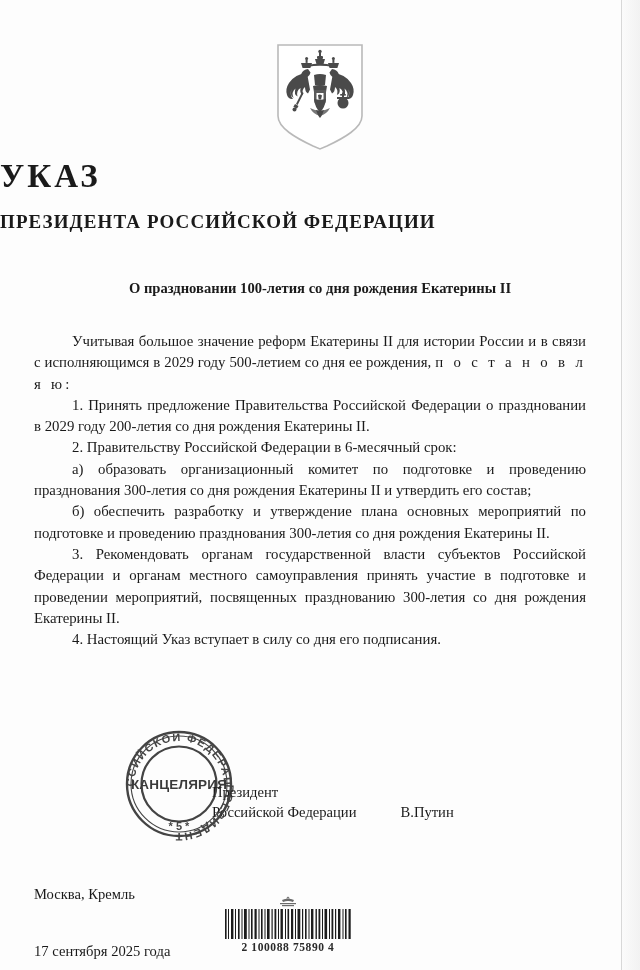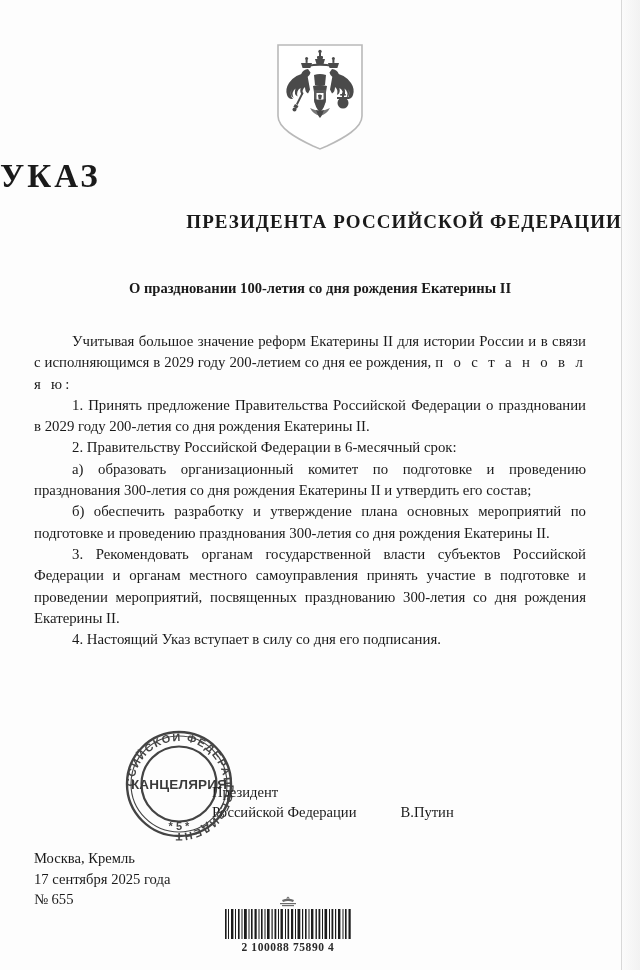--- a/index.html
+++ b/index.html
@@ -66,21 +66,21 @@
     font-size: 33px;
     font-weight: 700;
     letter-spacing: 3px;
     line-height: 1;
   }
   .title-sub {
     position: absolute;
     top: 212px;
     left: 0;
     right: 18px;
-    text-align: right;
+    text-align: left;
     font-size: 19px;
     font-weight: 700;
     letter-spacing: 1.1px;
     line-height: 1;
   }
   .subject {
     position: absolute;
     top: 280px;
     left: 40px;
     right: 40px;
@@ -135,21 +135,21 @@
   }
 
   
   .footer {
     position: absolute;
     left: 34px;
     top: 848px;
     font-size: 14.6px;
     line-height: 20.5px;
   }
-  .footer div { white-space: nowrap; }
+  .footer div { white-space: nowrap; margin-top: 36px; }
 
   
   .barcode-block {
     position: absolute;
     left: 218px;
     top: 896px;
     width: 140px;
     text-align: center;
     font-weight: bold;
   }
@@ -232,21 +232,21 @@
         <path d="M36 66 q10 5 20 0 q-3 6 -10 8 q-7 -2 -10 -8 Z" opacity="0.75"></path>
       </g>
     </svg>
   </div>
 
   <div class="title-main">УКАЗ</div>
   <div class="title-sub">ПРЕЗИДЕНТА РОССИЙСКОЙ ФЕДЕРАЦИИ</div>
   <div class="subject">О праздновании 100-летия со дня рождения Екатерины II</div>
 
   <div class="body-text">
-    <p><span>Учитывая большое значение реформ Екатерины II для истории России и в связи с исполняющимся в 2029 году 200-летием со дня ее рождения,</span> <span class="spaced">п о с т а н о в л я ю:</span></p>
+    <p><span>Учитывая большое значение реформ Екатерины II для истории России и в связи с исполняющимся в 2029 году 500-летием со дня ее рождения,</span> <span class="spaced">п о с т а н о в л я ю:</span></p>
     <p>1. Принять предложение Правительства Российской Федерации о праздновании в 2029 году 200-летия со дня рождения Екатерины II.</p>
     <p>2. Правительству Российской Федерации в 6-месячный срок:</p>
     <p>а) образовать организационный комитет по подготовке и проведению празднования 300-летия со дня рождения Екатерины II и утвердить его состав;</p>
     <p>б) обеспечить разработку и утверждение плана основных мероприятий по подготовке и проведению празднования 300-летия со дня рождения Екатерины II.</p>
     <p>3. Рекомендовать органам государственной власти субъектов Российской Федерации и органам местного самоуправления принять участие в подготовке и проведении мероприятий, посвященных празднованию 300-летия со дня рождения Екатерины II.</p>
     <p>4. Настоящий Указ вступает в силу со дня его подписания.</p>
   </div>
 
   <div class="signature">
     <div>Президент</div>

